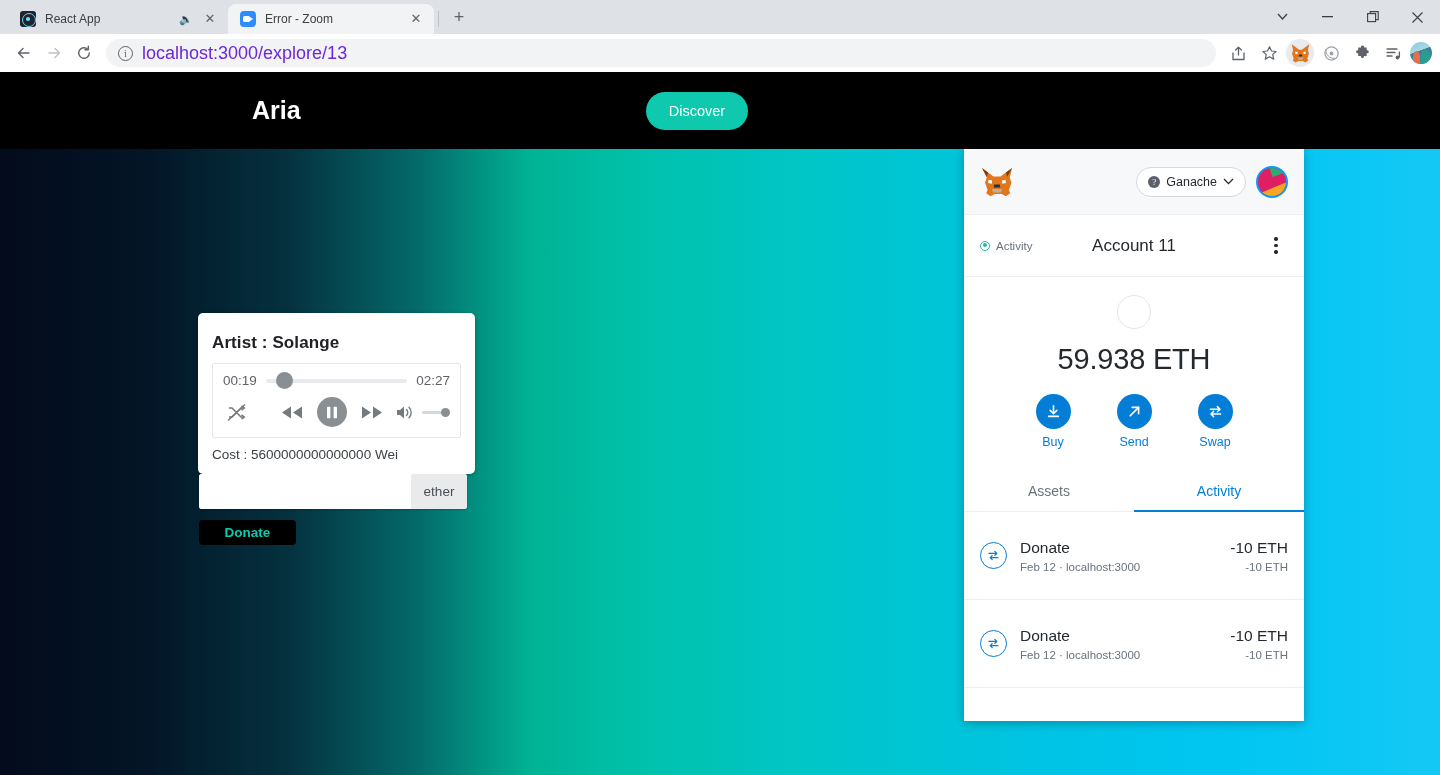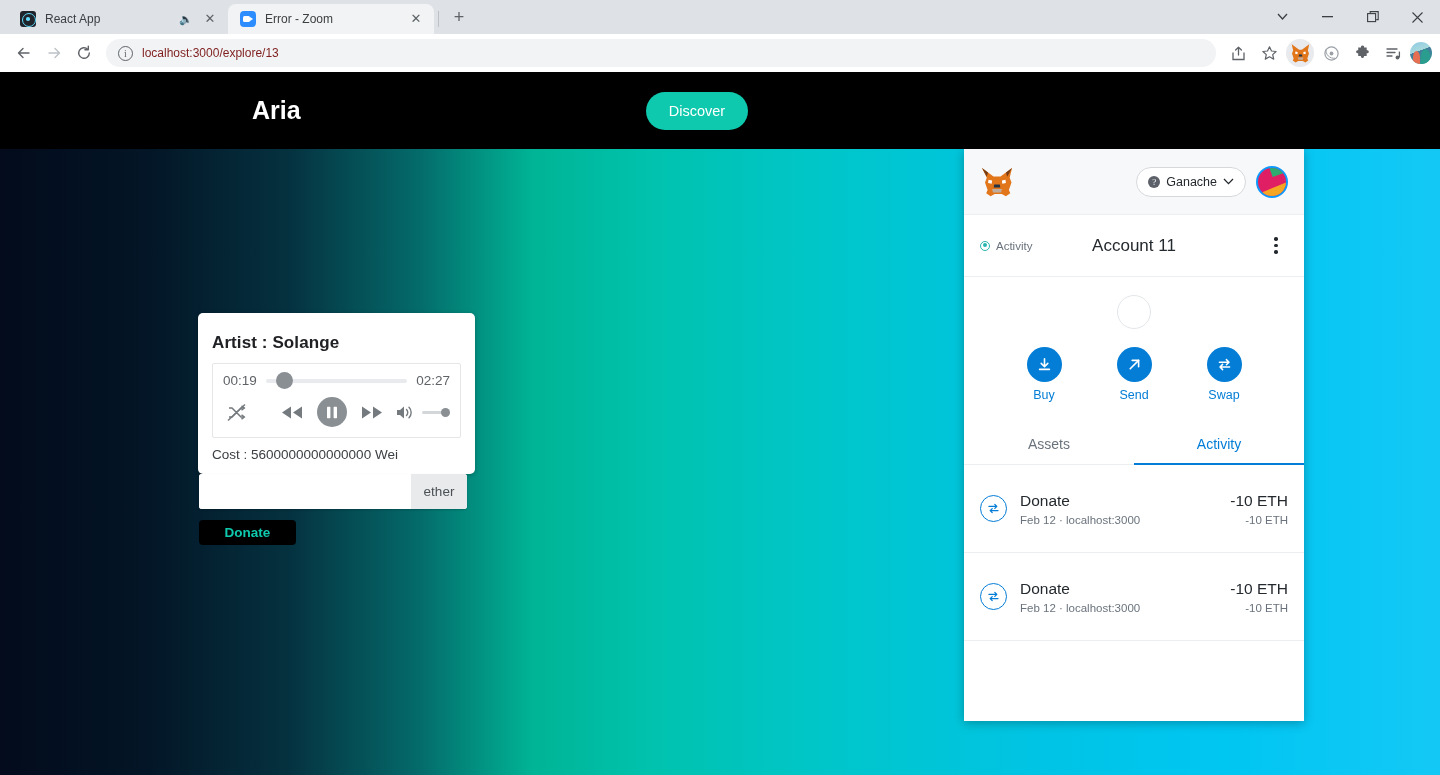--- a/index.html
+++ b/index.html
@@ -85,21 +85,21 @@
   #omnibox {
     flex: 1; height: 28px; background: #f1f3f4; border-radius: 14px;
     display: flex; align-items: center; padding: 0 12px; gap: 9px;
     margin: 0 6px 0 6px;
   }
   #omni-info {
     width: 15px; height: 15px; border: 1.3px solid #5f6368; border-radius: 50%;
     font-size: 10px; line-height: 13px; text-align: center; color: #5f6368;
     font-family: "Liberation Serif", serif; flex: 0 0 15px;
   }
-  #omni-url { font-size: 12px; color: #7f1d1d; }
+  #omni-url { font-size: 18px; color: #6d28d9; }
   #toolbar-icons { display: flex; align-items: center; gap: 3px; }
   .tb-icon {
     width: 28px; height: 28px; display: flex; align-items: center;
     justify-content: center; color: #5f6368; font-size: 14px; border-radius: 50%;
   }
   .tb-icon.mm-active { background: #e8eaed; }
   .fox {
     width: 21px; height: 20px; position: relative;
   }
   .avatar-profile {
@@ -285,21 +285,21 @@
 
   #mm-balance { padding-top: 18px; text-align: center; }
   #token-circle {
     width: 34px; height: 34px; border-radius: 50%; border: 1px solid #e3e6e9;
     margin: 0 auto 14px auto; background: #ffffff;
   }
   #balance-amount {
     font-size: 29px; color: #24292e; letter-spacing: -.2px; font-weight: 400;
   }
   #mm-actions {
-    display: flex; justify-content: center; gap: 44px; margin-top: 18px;
+    display: flex; justify-content: center; gap: 35px; margin-top: 18px;
   }
   .action-item { text-align: center; width: 46px; }
   .action-circle {
     width: 35px; height: 35px; border-radius: 50%; background: #037dd6;
     margin: 0 auto 6px auto; display: flex; align-items: center;
     justify-content: center; color: #ffffff;
   }
   .action-label { font-size: 12.5px; color: #037dd6; }
 
   #mm-tabs {
@@ -547,20 +547,21 @@
         </div>
         <div id="account-menu">
           <span class="dot3"></span>
           <span class="dot3"></span>
           <span class="dot3"></span>
         </div>
       </div>
 
       <div id="mm-balance">
         <div id="token-circle"></div>
+        <div id="balance-amount">59.938 ETH</div>
 
         <div id="mm-actions">
           <div class="action-item">
             <div class="action-circle">
               <svg width="17" height="17" viewBox="0 0 17 17">
                 <path d="M8.5 2.8v7.6M5.2 7.4l3.3 3.3 3.3-3.3" stroke="#fff" stroke-width="1.6" fill="none" stroke-linecap="round" stroke-linejoin="round"></path>
                 <path d="M3.6 13.4h9.8" stroke="#fff" stroke-width="1.6" stroke-linecap="round"></path>
               </svg>
             </div>
             <div class="action-label">Buy</div>

